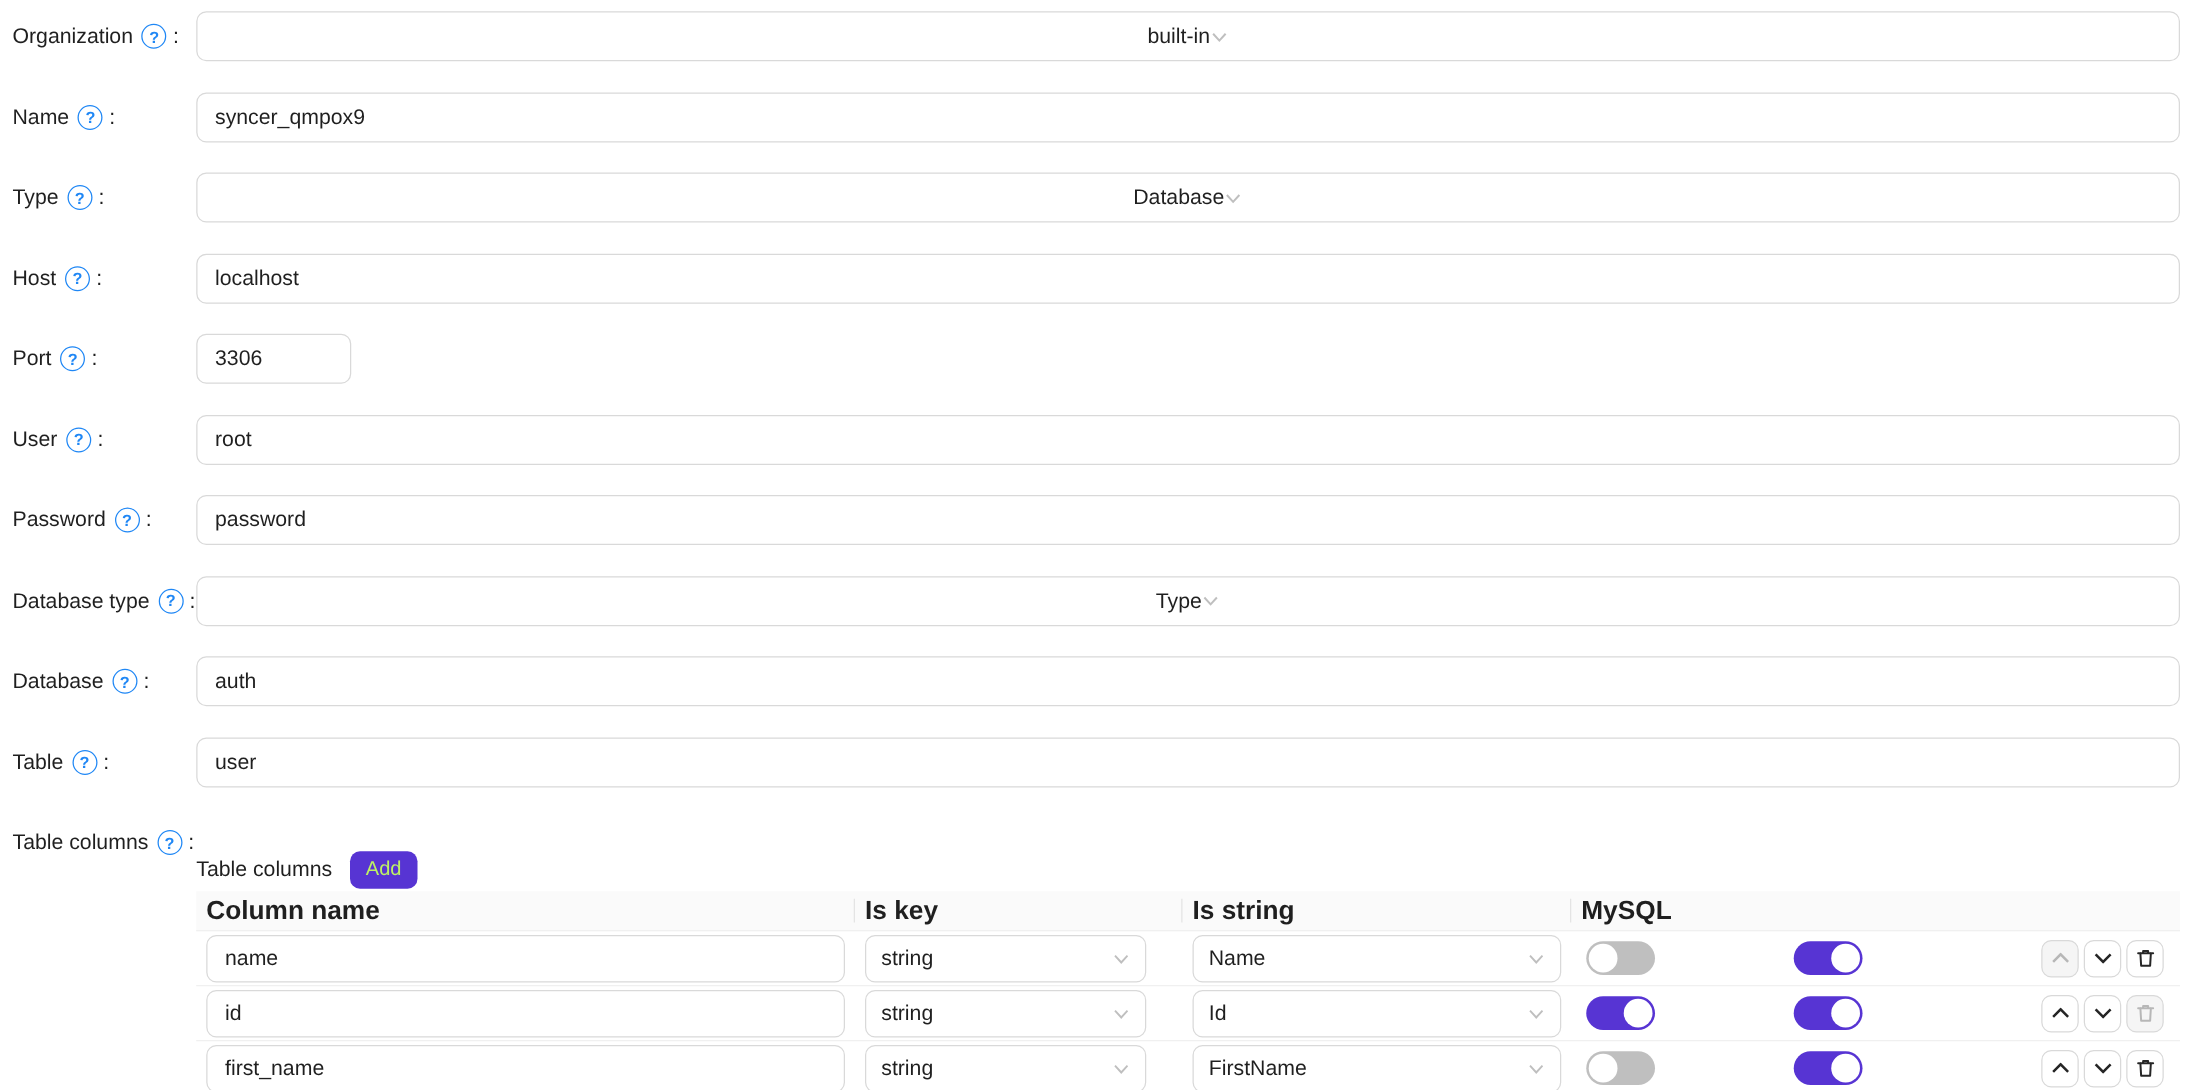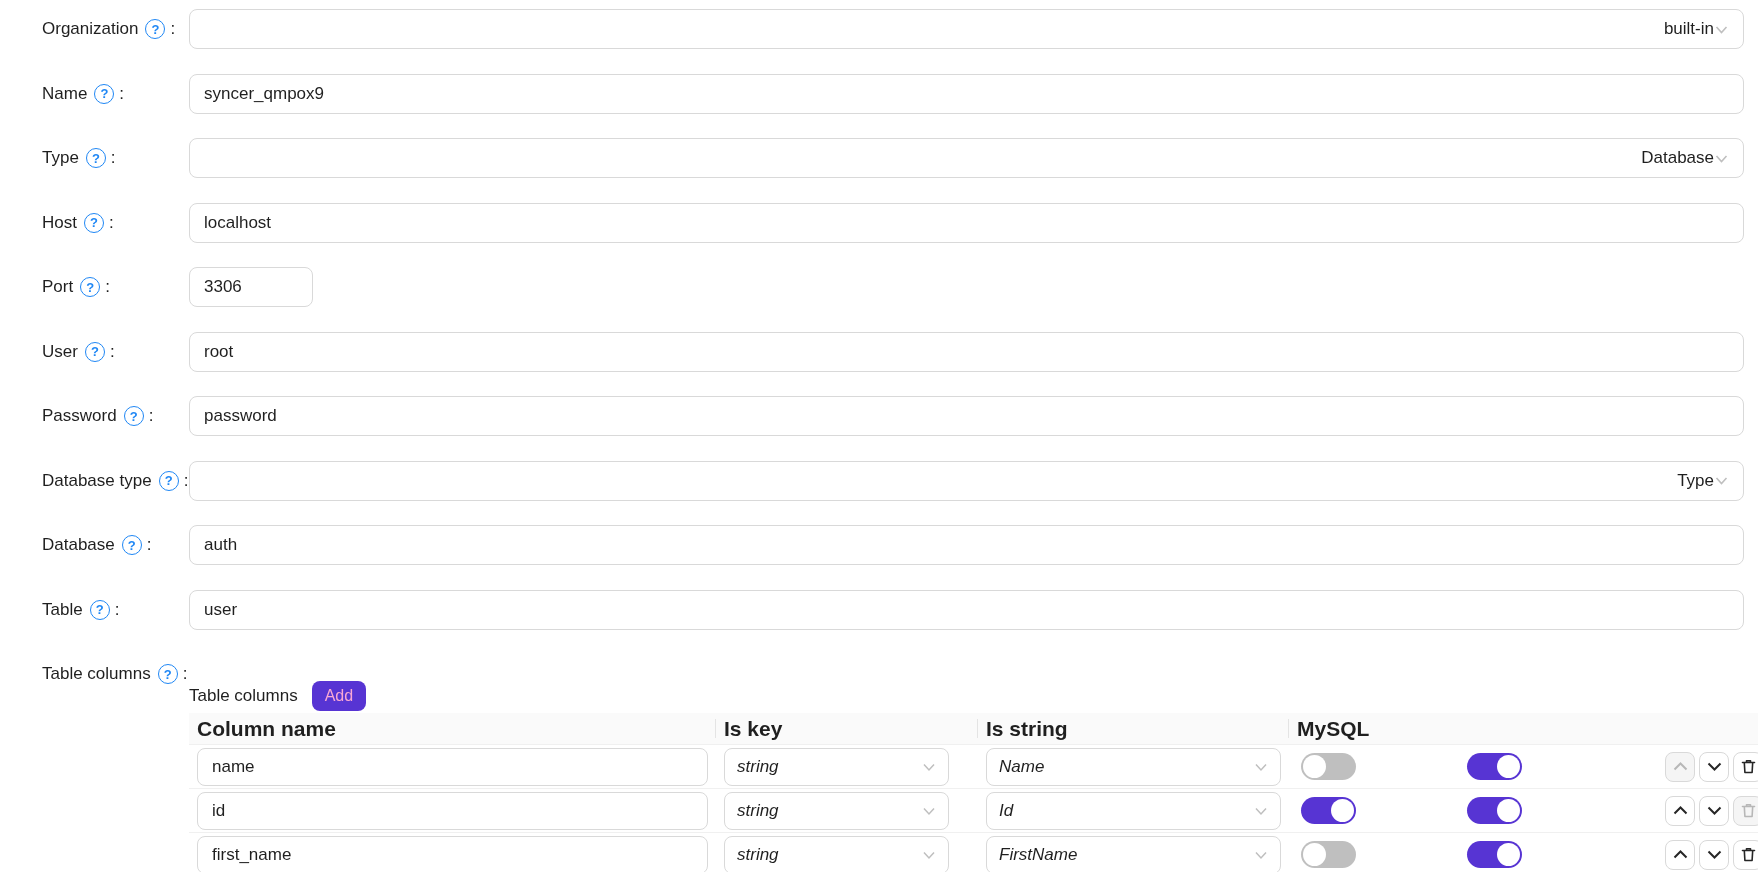--- a/index.html
+++ b/index.html
@@ -12,66 +12,66 @@
     --headbg:#fafafa;
   }
   *{box-sizing:border-box;margin:0;padding:0;}
   html,body{width:1758px;height:872px;overflow:hidden;background:#fff;}
   body{
     font-family:"Liberation Sans","DejaVu Sans",sans-serif;
     font-size:17px;color:var(--text);
     padding:9px 14px 0 10px;
   }
   
-  .form-row{display:flex;align-items:center;height:40px;margin-bottom:24.5px;margin-left:32px;}
+  .form-row{display:flex;align-items:center;height:40px;margin-bottom:24.5px;}
   .form-row.align-top{align-items:flex-start;height:auto;margin-bottom:0;}
   .label-col{flex:0 0 147px;display:flex;align-items:center;white-space:nowrap;height:40px;}
   .colon{margin-left:5px;}
   .help{
     display:inline-flex;align-items:center;justify-content:center;
     width:20px;height:20px;margin-left:7px;border:1.5px solid var(--help);
     border-radius:50%;color:var(--help);font-size:13px;font-weight:bold;line-height:1;
     cursor:pointer;flex:0 0 auto;
   }
   .control-col{flex:1 1 auto;min-width:0;}
   .tin,.tsel-top{
     display:flex;align-items:center;width:100%;height:40px;
     border:1px solid var(--border);border-radius:8px;background:#fff;
     padding:0 14px;font-size:17px;color:var(--text);
   }
   input.tin{outline:none;font-family:inherit;}
   .tin.small{width:124px;}
-  .tsel-top{justify-content:flex-end;cursor:pointer;}
+  .tsel-top{justify-content:center;cursor:pointer;}
   .chev{flex:0 0 auto;}
   
   .table-card{margin-top:25px;width:1587px;}
   .table-title{display:flex;align-items:center;height:34px;}
   .btn-add{
     margin-left:14px;height:30px;padding:0 13px;border:none;border-radius:8px;
-    background:var(--accent);color:#f9a8d4;font-size:16px;font-family:inherit;cursor:pointer;
+    background:var(--accent);color:#bef264;font-size:16px;font-family:inherit;cursor:pointer;
   }
   .grid-head,.grid-row{
     display:grid;
     grid-template-columns:527px 262px 311px 166px 194px 127px;
   }
   .grid-head{background:var(--headbg);border-bottom:1px solid var(--rowline);}
   .hcell{
     position:relative;height:31px;display:flex;align-items:center;
     padding:0 8px;font-weight:bold;font-size:21px;
   }
   .hcell:not(:last-child)::after{
     content:"";position:absolute;right:0;top:6px;bottom:6px;width:1px;background:#e4e4e4;
   }
   .grid-row{border-bottom:1px solid var(--rowline);height:44px;}
   .cell{display:flex;align-items:center;padding:2px 8px;}
   .cell .tin{height:38px;}
   .tsel{
     display:flex;align-items:center;justify-content:space-between;height:38px;
     border:1px solid var(--border);border-radius:8px;background:#fff;
-    padding:0 12px;cursor:pointer;font-style:italic;
+    padding:0 12px;cursor:pointer;
   }
   .tsel.w-type{width:225px;}
   .tsel.w-casdoor{width:100%;}
   
   .switch{
     position:relative;width:55px;height:27px;border-radius:14px;
     background:rgba(0,0,0,0.25);cursor:pointer;flex:0 0 auto;margin-left:4px;
   }
   .switch .knob{
     position:absolute;top:2px;left:2px;width:23px;height:23px;border-radius:50%;background:#fff;

